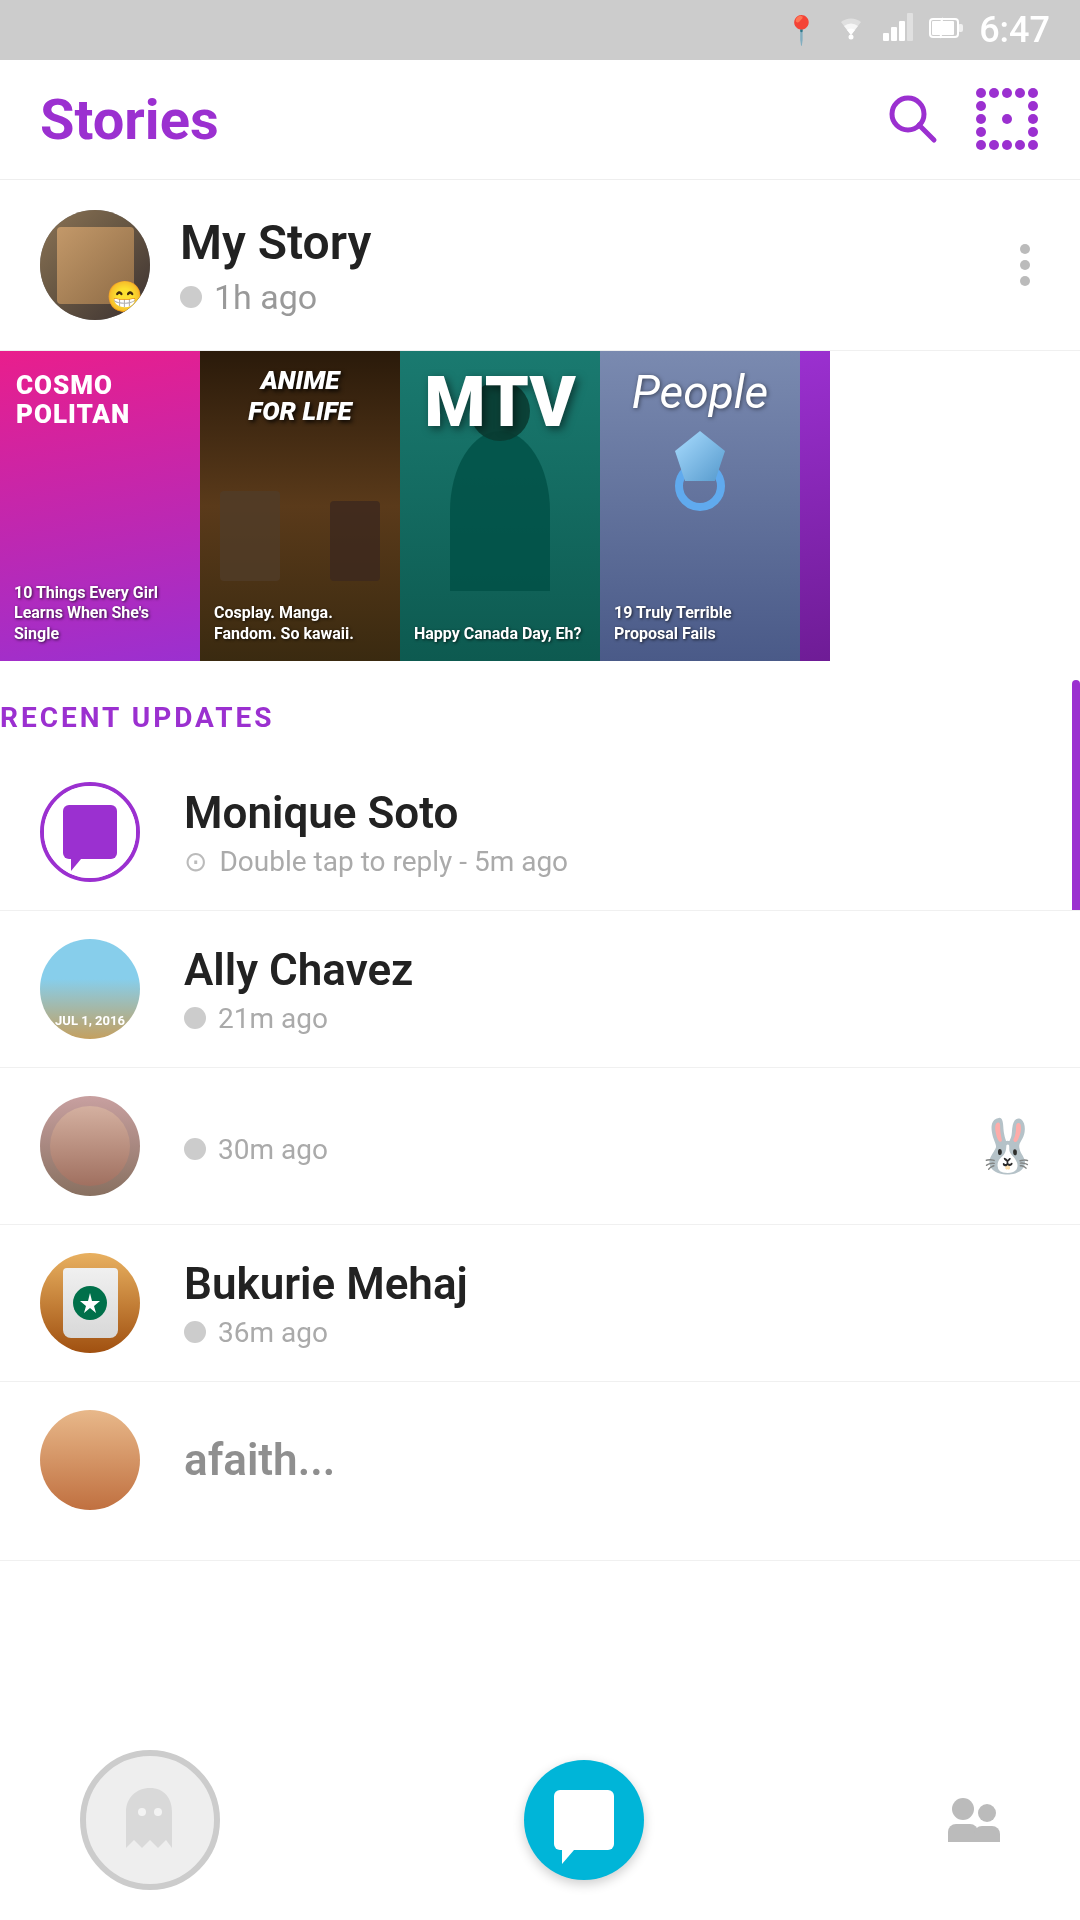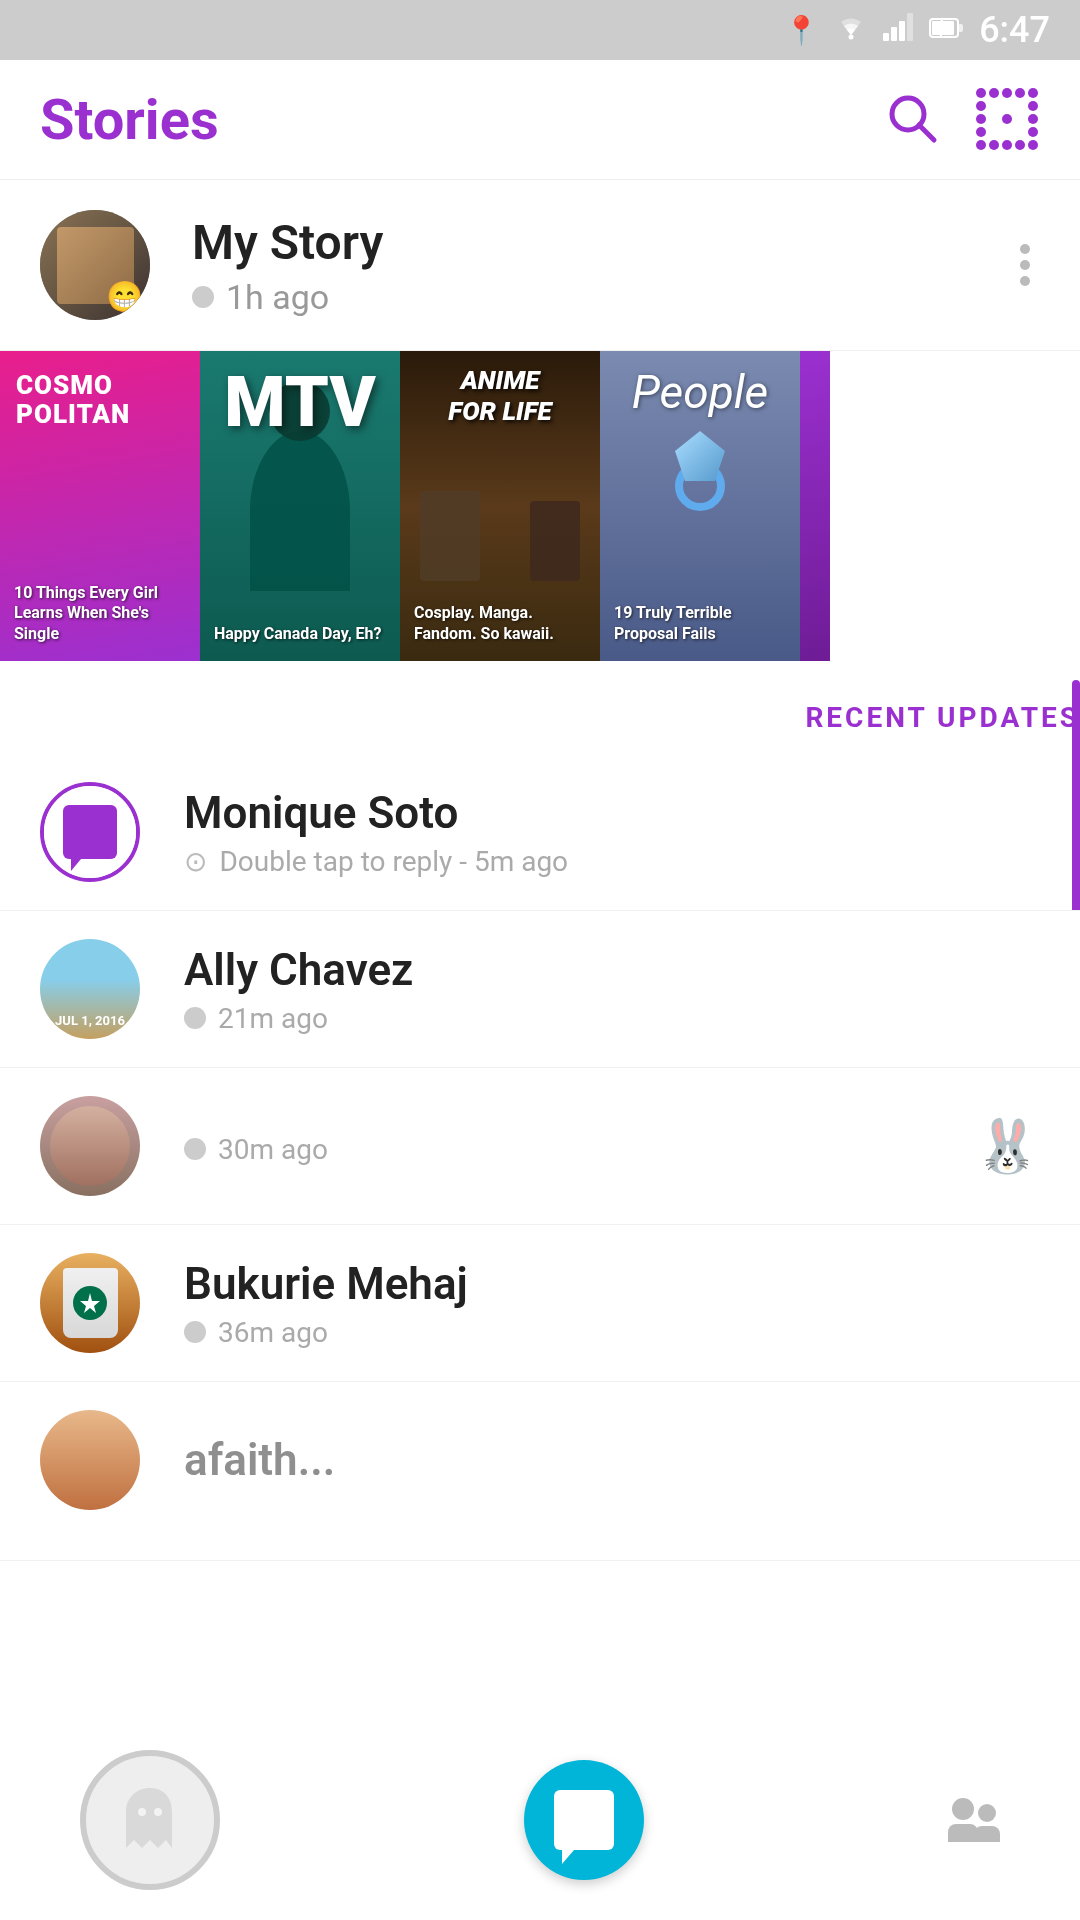--- a/index.html
+++ b/index.html
@@ -92,21 +92,21 @@
       width: 110px;
       height: 110px;
       border-radius: 50%;
       background: #888;
       overflow: hidden;
       flex-shrink: 0;
       position: relative;
     }
     .my-story-info {
       flex: 1;
-      margin-left: 42px;
+      margin-left: 30px;
     }
     .my-story-title {
       font-size: 48px;
       font-weight: 600;
       color: #222;
     }
     .my-story-time {
       display: flex;
       align-items: center;
       gap: 12px;
@@ -186,27 +186,26 @@
       right: 14px;
       font-size: 16px;
       font-weight: 700;
       color: #fff;
       text-shadow: 1px 1px 3px rgba(0,0,0,0.7);
       line-height: 1.3;
     }
 
     
     .recent-updates-header {
-      text-align: right;
+      text-align: left;
       padding: 40px 0 20px;
       font-size: 28px;
       font-weight: 700;
       color: #9b30d0;
       letter-spacing: 3px;
-      margin-left: 45px;
     }
 
     
     .user-list {
       background: #fff;
     }
     .user-item {
       display: flex;
       align-items: center;
       padding: 28px 40px;
@@ -515,41 +514,41 @@
 <div class="stories-cards">
 
   <div class="story-card">
     <div class="story-card-bg cosmo-card">
     </div>
     <div class="story-card-logo cosmo-logo">COSMO<br>POLITAN</div>
     <div class="story-card-caption">10 Things Every Girl Learns When She's Single</div>
   </div>
 
   <div class="story-card">
-    <div class="story-card-bg mtv-card">
-      <div style="width:100%;height:100%;background:linear-gradient(180deg,#1a7a70 0%,#0d5a50 100%);position:relative;">
-
-        <div style="position:absolute;bottom:70px;left:50%;transform:translateX(-50%);width:100px;height:160px;background:rgba(0,80,70,0.8);border-radius:50% 50% 0 0;"></div>
-        <div style="position:absolute;bottom:220px;left:50%;transform:translateX(-50%);width:60px;height:60px;background:rgba(10,60,50,0.9);border-radius:50%;"></div>
-      </div>
-    </div>
-    <div style="position:absolute;top:10px;left:50%;transform:translateX(-50%);font-size:70px;font-weight:900;color:#fff;text-shadow:3px 3px 8px rgba(0,0,0,0.5);">MTV</div>
-    <div class="story-card-caption">Happy Canada Day, Eh?</div>
-  </div>
-
-  <div class="story-card">
     <div class="story-card-bg anime-card">
 
       <div style="width:100%;height:100%;background:linear-gradient(180deg,#2a1a0a 0%,#5a3a1a 50%,#3a2a10 100%);position:relative;">
         <div style="position:absolute;bottom:80px;left:20px;width:60px;height:90px;background:rgba(80,60,40,0.8);border-radius:4px;"></div>
         <div style="position:absolute;bottom:80px;right:20px;width:50px;height:80px;background:rgba(60,40,30,0.8);border-radius:4px;"></div>
       </div>
     </div>
     <div style="position:absolute;top:14px;left:50%;transform:translateX(-50%);width:90%;text-align:center;font-size:26px;font-weight:900;color:#fff;text-shadow:2px 2px 4px rgba(0,0,0,0.9);line-height:1.2;font-style:italic;">ANIME<br>FOR LIFE</div>
     <div class="story-card-caption">Cosplay. Manga. Fandom. So kawaii.</div>
+  </div>
+
+  <div class="story-card">
+    <div class="story-card-bg mtv-card">
+      <div style="width:100%;height:100%;background:linear-gradient(180deg,#1a7a70 0%,#0d5a50 100%);position:relative;">
+
+        <div style="position:absolute;bottom:70px;left:50%;transform:translateX(-50%);width:100px;height:160px;background:rgba(0,80,70,0.8);border-radius:50% 50% 0 0;"></div>
+        <div style="position:absolute;bottom:220px;left:50%;transform:translateX(-50%);width:60px;height:60px;background:rgba(10,60,50,0.9);border-radius:50%;"></div>
+      </div>
+    </div>
+    <div style="position:absolute;top:10px;left:50%;transform:translateX(-50%);font-size:70px;font-weight:900;color:#fff;text-shadow:3px 3px 8px rgba(0,0,0,0.5);">MTV</div>
+    <div class="story-card-caption">Happy Canada Day, Eh?</div>
   </div>
 
   <div class="story-card">
     <div class="story-card-bg people-card">
       <div style="width:100%;height:100%;background:linear-gradient(180deg,#7a8ab0 0%,#4a5a88 100%);position:relative;">
 
         <div style="position:absolute;top:80px;left:50%;transform:translateX(-50%);width:80px;height:80px;">
 
           <div style="width:50px;height:50px;border:8px solid #60aaee;border-radius:50%;position:absolute;bottom:0;left:15px;"></div>
 

